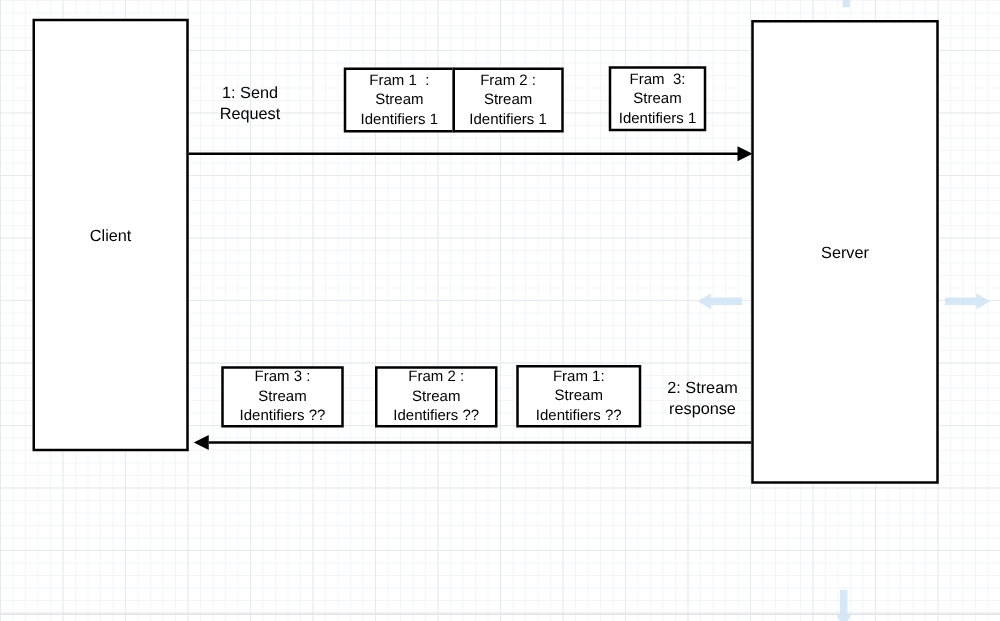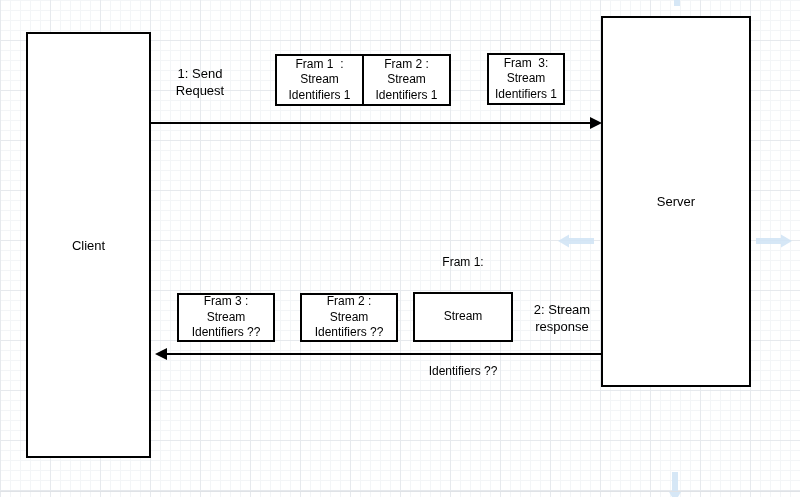--- a/index.html
+++ b/index.html
@@ -28,21 +28,21 @@
     display: flex;
     align-items: center;
     justify-content: center;
   }
   .node-label {
     font-size: 13px;
     color: #000000;
     text-align: center;
   }
 
-  .client-node { left: 26px; top: 15px; width: 125px; height: 426px; margin-top: 17px; }
+  .client-node { left: 26px; top: 15px; width: 125px; height: 346px; }
   .server-node { left: 601px; top: 16px; width: 150px; height: 371px; }
 
   .frame-box {
     position: absolute;
     border: 2px solid #000000;
     background: #ffffff;
     display: flex;
     flex-direction: column;
     align-items: center;
     justify-content: center;
@@ -53,21 +53,21 @@
   .frame-line { white-space: pre; }
 
   
   .tf1 { left: 275px; top: 54px; width: 89px; height: 52px; }
   .tf2 { left: 362px; top: 54px; width: 89px; height: 52px; }
   .tf3 { left: 487px; top: 53px; width: 78px; height: 52px; }
 
   
   .bf1 { left: 177px; top: 293px; width: 98px; height: 49px; }
   .bf2 { left: 300px; top: 293px; width: 98px; height: 49px; }
-  .bf3 { left: 413px; top: 292px; width: 100px; height: 50px; gap: 39px; }
+  .bf3 { left: 413px; top: 292px; width: 100px; height: 50px; }
 
   .edge-line {
     position: absolute;
     height: 2px;
     background: #000000;
   }
   .request-line  { left: 151px; top: 122px; width: 441px; }
   .response-line { left: 167px; top: 353px; width: 434px; }
 
   .arrowhead {

